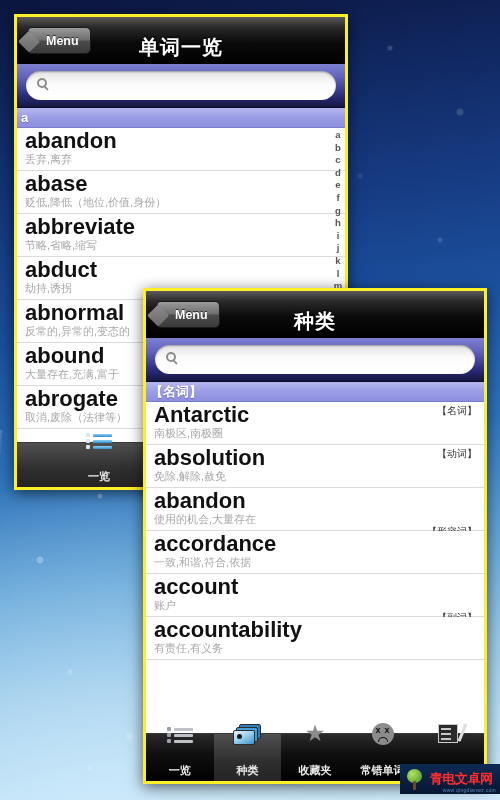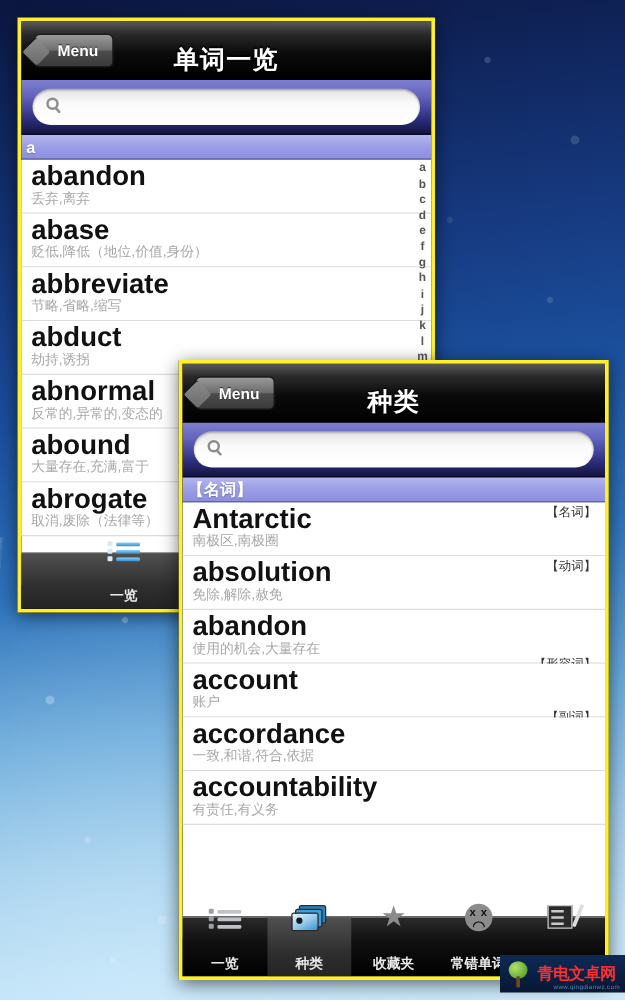--- a/index.html
+++ b/index.html
@@ -351,28 +351,28 @@
       <div class="word">absolution</div>
       <div class="defn">免除,解除,赦免</div>
       <div class="postag t0">【动词】</div>
     </div>
     <div class="row">
       <div class="word">abandon</div>
       <div class="defn">使用的机会,大量存在</div>
       <div class="postag t1">【形容词】</div>
     </div>
     <div class="row">
+      <div class="word">accordance</div>
+      <div class="defn">一致,和谐,符合,依据</div>
+      <div class="postag t0"></div>
+    </div>
+    <div class="row">
       <div class="word">account</div>
       <div class="defn">账户</div>
       <div class="postag t1">【副词】</div>
-    </div>
-    <div class="row">
-      <div class="word">accordance</div>
-      <div class="defn">一致,和谐,符合,依据</div>
-      <div class="postag t0"></div>
     </div>
     <div class="row">
       <div class="word">accountability</div>
       <div class="defn">有责任,有义务</div>
       <div class="postag t0"></div>
     </div>
   </div>
 
   <div class="tabbar" style="height:48px;">
     <div class="tab">

